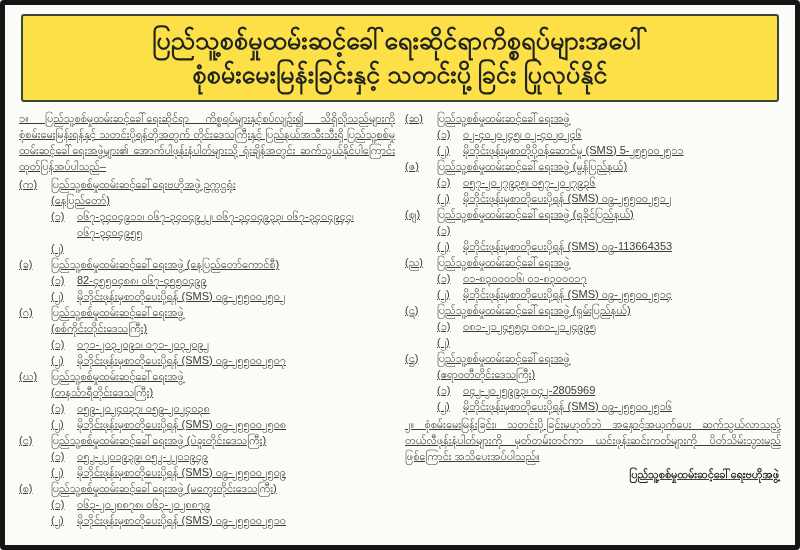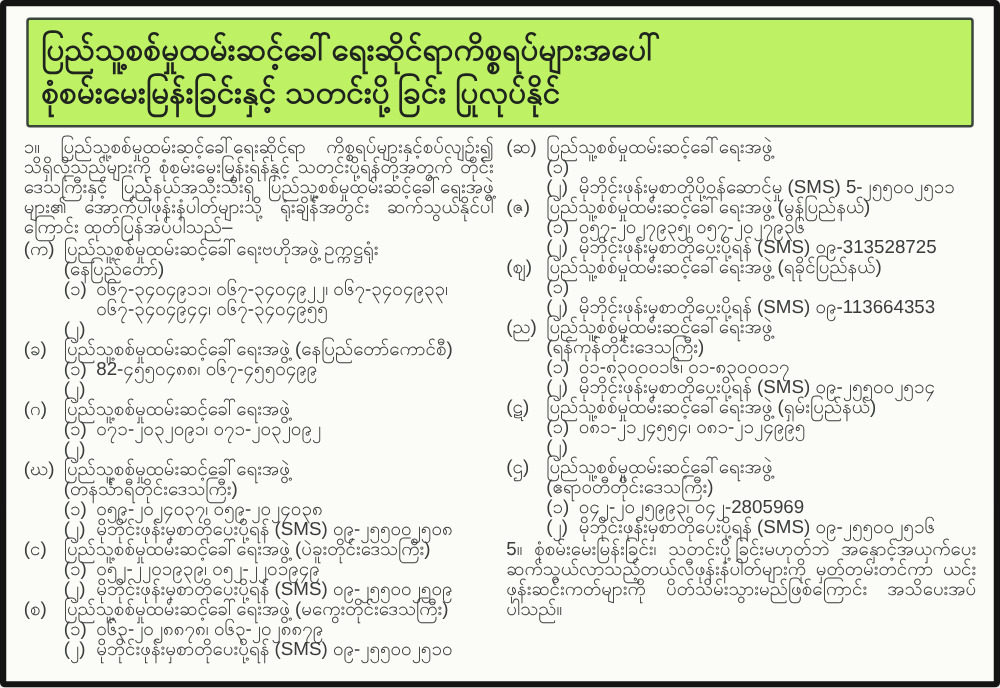--- a/index.html
+++ b/index.html
@@ -9,43 +9,44 @@
     box-sizing:border-box;
     background:#fbfbf8;
     border:5px solid #141414;
     border-radius:4px;
     overflow:hidden;
     font-family:"Liberation Sans","DejaVu Sans",sans-serif;
     color:#3a3d3a;
   }
   .title-box{
     margin:9px 16px 6px 16px;
-    background:#bef264;
+    background:#fde047;
     border:2px solid #3a463c;
     border-radius:3px;
     padding:7px 10px 9px 10px;
-    text-align:left;
+    text-align:center;
   }
   .title-line{
     font-size:25px;
     line-height:34px;
     font-weight:bold;
     color:#20241f;
     letter-spacing:.2px;
   }
   .columns{
     display:flex;
     padding:2px 14px 0 14px;
     gap:10px;
   }
   .col{
     flex:1 1 50%;
     min-width:0;
-    font-size:15px;
+    font-size:11px;
     line-height:16px;
+    text-decoration:underline;
   }
   .intro{
     margin:0 0 2px 0;
     text-align:justify;
   }
   .entry{margin:0;}
   .row{display:flex;align-items:flex-start;}
   .lbl{
     flex:0 0 32px;
     white-space:nowrap;
@@ -101,35 +102,38 @@
               <div class="ebody">
                 <div class="nm">ပြည်သူ့စစ်မှုထမ်းဆင့်ခေါ်ရေးအဖွဲ့ (နေပြည်တော်ကောင်စီ)</div>
               </div>
             </div>
             <div class="row line">
               <span class="num">(၁)</span>
               <span class="txt">82-၄၅၅၀၄၈၈၊ ၀၆၇-၄၅၅၀၄၉၉</span>
             </div>
             <div class="row line">
               <span class="num">(၂)</span>
+              <span class="txt">မိုဘိုင်းဖုန်းမှစာတိုပေးပို့ရန် (SMS) ၀၉-၂၅၅၀၀၂၅၀၂</span>
             </div>
           </div>
           <div class="entry">
             <div class="row head">
               <span class="lbl">(ဂ)</span>
               <div class="ebody">
                 <div class="nm">ပြည်သူ့စစ်မှုထမ်းဆင့်ခေါ်ရေးအဖွဲ့</div>
+                <div class="loc">(စစ်ကိုင်းတိုင်းဒေသကြီး)</div>
               </div>
             </div>
             <div class="row line">
               <span class="num">(၁)</span>
               <span class="txt">၀၇၁-၂၀၃၂၀၉၁၊ ၀၇၁-၂၀၃၂၀၉၂</span>
             </div>
             <div class="row line">
               <span class="num">(၂)</span>
+              <span class="txt">မိုဘိုင်းဖုန်းမှစာတိုပေးပို့ရန် (SMS) ၀၉-၂၅၅၀၀၂၅၀၇</span>
             </div>
           </div>
           <div class="entry">
             <div class="row head">
               <span class="lbl">(ဃ)</span>
               <div class="ebody">
                 <div class="nm">ပြည်သူ့စစ်မှုထမ်းဆင့်ခေါ်ရေးအဖွဲ့</div>
                 <div class="loc">(တနင်္သာရီတိုင်းဒေသကြီး)</div>
               </div>
             </div>
@@ -180,40 +184,41 @@
       <div id="right-entries">
           <div class="entry">
             <div class="row head">
               <span class="lbl">(ဆ)</span>
               <div class="ebody">
                 <div class="nm">ပြည်သူ့စစ်မှုထမ်းဆင့်ခေါ်ရေးအဖွဲ့</div>
               </div>
             </div>
             <div class="row line">
               <span class="num">(၁)</span>
+              <span class="txt">၀၂-၄၀၂၀၂၄၅၊ ၀၂-၄၀၂၀၂၄၆</span>
             </div>
             <div class="row line">
               <span class="num">(၂)</span>
               <span class="txt">မိုဘိုင်းဖုန်းမှစာတိုပို့ဝန်ဆောင်မှု (SMS) 5-၂၅၅၀၀၂၅၁၁</span>
             </div>
           </div>
           <div class="entry">
             <div class="row head">
               <span class="lbl">(ဇ)</span>
               <div class="ebody">
                 <div class="nm">ပြည်သူ့စစ်မှုထမ်းဆင့်ခေါ်ရေးအဖွဲ့ (မွန်ပြည်နယ်)</div>
               </div>
             </div>
             <div class="row line">
               <span class="num">(၁)</span>
               <span class="txt">၀၅၇-၂၀၂၇၉၃၅၊ ၀၅၇-၂၀၂၇၉၃၆</span>
             </div>
             <div class="row line">
               <span class="num">(၂)</span>
-              <span class="txt">မိုဘိုင်းဖုန်းမှစာတိုပေးပို့ရန် (SMS) ၀၉-313528725</span>
+              <span class="txt">မိုဘိုင်းဖုန်းမှစာတိုပေးပို့ရန် (SMS) ၀၉-၂၅၅၀၀၂၅၁၂</span>
             </div>
           </div>
           <div class="entry">
             <div class="row head">
               <span class="lbl">(ဈ)</span>
               <div class="ebody">
                 <div class="nm">ပြည်သူ့စစ်မှုထမ်းဆင့်ခေါ်ရေးအဖွဲ့ (ရခိုင်ပြည်နယ်)</div>
               </div>
             </div>
             <div class="row line">
@@ -222,21 +227,20 @@
             <div class="row line">
               <span class="num">(၂)</span>
               <span class="txt">မိုဘိုင်းဖုန်းမှစာတိုပေးပို့ရန် (SMS) ၀၉-113664353</span>
             </div>
           </div>
           <div class="entry">
             <div class="row head">
               <span class="lbl">(ည)</span>
               <div class="ebody">
                 <div class="nm">ပြည်သူ့စစ်မှုထမ်းဆင့်ခေါ်ရေးအဖွဲ့</div>
-                <div class="loc">(ရန်ကုန်တိုင်းဒေသကြီး)</div>
               </div>
             </div>
             <div class="row line">
               <span class="num">(၁)</span>
               <span class="txt">၀၁-၈၃၀၀၀၁၆၊ ၀၁-၈၃၀၀၀၁၇</span>
             </div>
             <div class="row line">
               <span class="num">(၂)</span>
               <span class="txt">မိုဘိုင်းဖုန်းမှစာတိုပေးပို့ရန် (SMS) ၀၉-၂၅၅၀၀၂၅၁၄</span>
             </div>
@@ -267,16 +271,17 @@
             <div class="row line">
               <span class="num">(၁)</span>
               <span class="txt">၀၄၂-၂၀၂၅၉၉၃၊ ၀၄၂-2805969</span>
             </div>
             <div class="row line">
               <span class="num">(၂)</span>
               <span class="txt">မိုဘိုင်းဖုန်းမှစာတိုပေးပို့ရန် (SMS) ၀၉-၂၅၅၀၀၂၅၁၆</span>
             </div>
           </div>
         </div>
-      <p class="closing">5။ စုံစမ်းမေးမြန်းခြင်း၊ သတင်းပို့ခြင်းမဟုတ်ဘဲ အနှောင့်အယှက်ပေး ဆက်သွယ်လာသည့်တယ်လီဖုန်းနံပါတ်များကို မှတ်တမ်းတင်ကာ ယင်းဖုန်းဆင်းကတ်များကို ပိတ်သိမ်းသွားမည်ဖြစ်ကြောင်း အသိပေးအပ်ပါသည်။</p>
+      <p class="closing">၂။ စုံစမ်းမေးမြန်းခြင်း၊ သတင်းပို့ခြင်းမဟုတ်ဘဲ အနှောင့်အယှက်ပေး ဆက်သွယ်လာသည့်တယ်လီဖုန်းနံပါတ်များကို မှတ်တမ်းတင်ကာ ယင်းဖုန်းဆင်းကတ်များကို ပိတ်သိမ်းသွားမည်ဖြစ်ကြောင်း အသိပေးအပ်ပါသည်။</p>
+      <p class="signature">ပြည်သူ့စစ်မှုထမ်းဆင့်ခေါ်ရေးဗဟိုအဖွဲ့</p>
     </div>
   </div>
 </div>
 
 </body></html>

